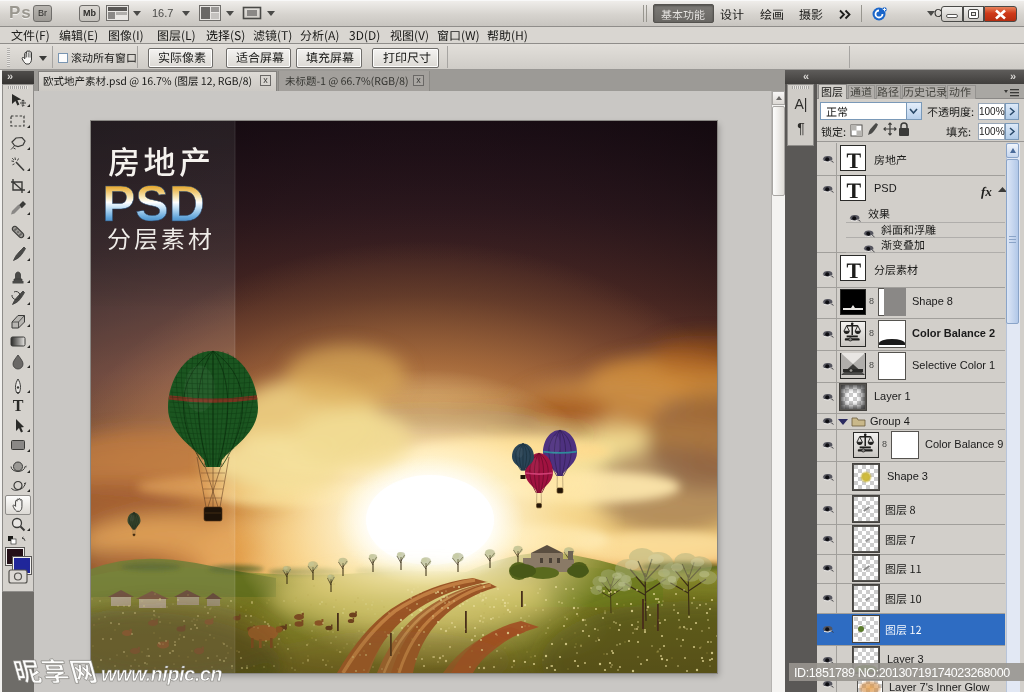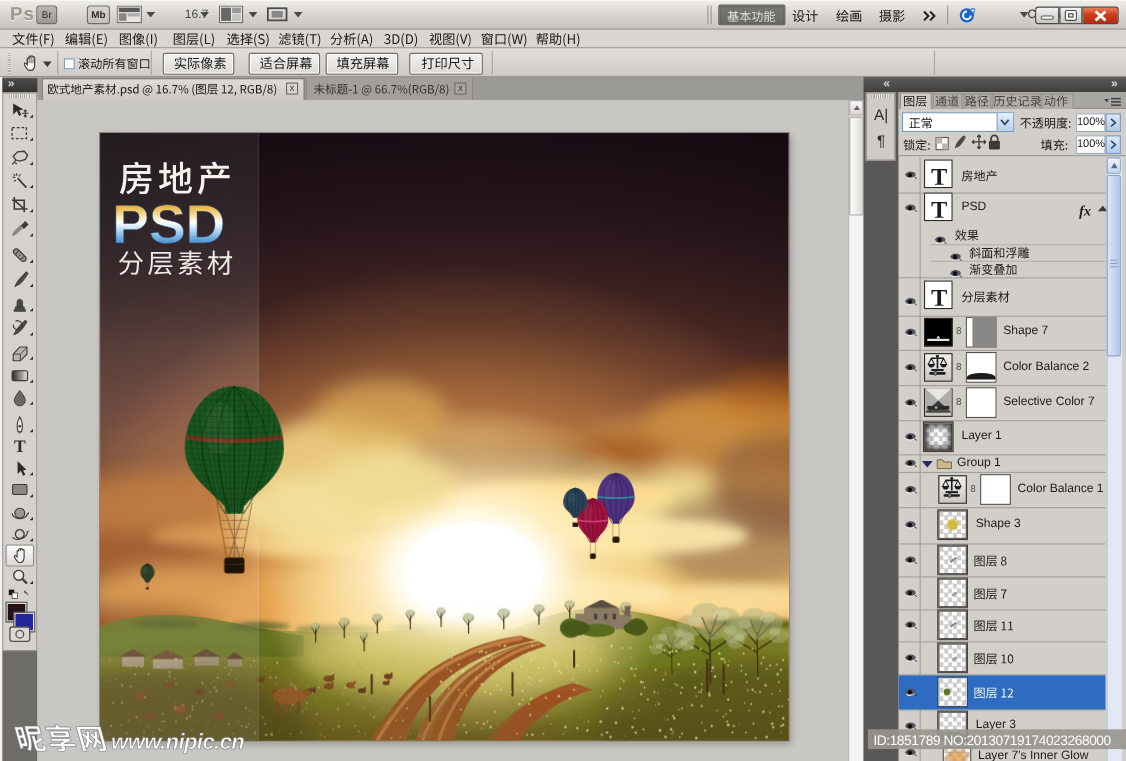--- a/index.html
+++ b/index.html
@@ -9,21 +9,21 @@
 <div class="abs" style="left:9px;top:3px;font-size:17px;font-weight:bold;color:#9a978f;text-shadow:0 1px 0 #f0efec;letter-spacing:1px;">Ps</div>
 <div class="abs" style="left:33px;top:5px;width:19px;height:17px;background:linear-gradient(#b9b6b1,#9d9a95);border:1px solid #6f6d6a;border-radius:3px;color:#2e2d2b;font-size:9px;font-weight:normal;text-align:center;line-height:15px;">Br</div>
 <div class="abs" style="left:79px;top:5px;width:21px;height:17px;background:linear-gradient(#d9d6d1,#c3c0bb);border:1px solid #6f6d6a;border-radius:3px;color:#2e2d2b;font-size:9px;font-weight:bold;text-align:center;line-height:15px;">Mb</div>
 <svg class="abs" style="left:106px;top:5px;" width="24" height="17">
     <rect x="0.5" y="0.5" width="22" height="15" fill="#e8e6e3" stroke="#6f6d6a"></rect>
     <rect x="2" y="2" width="19" height="4" fill="#5a5856"></rect>
     <rect x="2" y="7" width="7" height="7" fill="#8a8886"></rect>
     <rect x="10" y="7" width="11" height="3" fill="#b0aeab"></rect>
   </svg>
 <div class="abs" style="left:133px;top:11px;width:0;height:0;border-left:4px solid transparent;border-right:4px solid transparent;border-top:5px solid #4a4a48;"></div>
-<div class="abs" style="left:168px;top:7px;font-size:11px;color:#4a4a48;">16.7</div>
+<div class="abs" style="left:152px;top:7px;font-size:11px;color:#4a4a48;">16.7</div>
 <div class="abs" style="left:182px;top:11px;width:0;height:0;border-left:4px solid transparent;border-right:4px solid transparent;border-top:5px solid #4a4a48;"></div>
 <svg class="abs" style="left:199px;top:5px;" width="23" height="17">
     <rect x="0.5" y="0.5" width="21" height="15" fill="#e8e6e3" stroke="#6f6d6a"></rect>
     <rect x="2" y="2" width="9" height="12" fill="#6a6866"></rect>
     <rect x="12" y="2" width="8" height="5" fill="#9a9896"></rect>
     <rect x="12" y="8" width="8" height="6" fill="#c4c2bf"></rect>
   </svg>
 <div class="abs" style="left:226px;top:11px;width:0;height:0;border-left:4px solid transparent;border-right:4px solid transparent;border-top:5px solid #4a4a48;"></div>
 <svg class="abs" style="left:240px;top:5px;" width="24" height="17">
     <rect x="3.5" y="2.5" width="17" height="11" fill="none" stroke="#4a4a48" stroke-width="1.6"></rect>
@@ -1123,44 +1123,44 @@
 <svg class="abs" style="left:997px;top:186px;" width="11" height="7">
     <path d="M1 6 L5.5 1 L10 6" fill="#3a3a38"></path>
   </svg>
 <div class="abs" style="left:840px;top:255px;width:26px;height:26px;background:#fff;border:1px solid #2a2a28;"></div>
 <div class="abs" style="left:840px;top:289px;width:26px;height:26px;background:#000;border:1px solid #2a2a28;"></div>
 <div class="abs" style="left:843px;top:308px;width:20px;height:2px;background:#e8e6e3;"></div>
 <div class="abs" style="left:851px;top:305px;width:4px;height:3px;background:#e8e6e3;clip-path:polygon(50% 0,0 100%,100% 100%);"></div>
 <div class="abs" style="left:878px;top:288px;width:28px;height:28px;background:#fff;border:1px solid #55534f;"></div>
 <div class="abs" style="left:884px;top:288px;width:22px;height:28px;background:#8a8886;"></div>
 <div class="abs" style="left:869px;top:296px;font-size:9px;color:#4a4a48;">8</div>
-<div class="abs" style="left:912px;top:295px;font-size:11px;color:#1a1a1a;">Shape 7</div>
+<div class="abs" style="left:912px;top:295px;font-size:11px;color:#1a1a1a;">Shape 8</div>
 <div class="abs" style="left:840px;top:321px;width:26px;height:26px;background:linear-gradient(#f2f1ef,#c9c6c1);border:1px solid #2a2a28;"></div>
 <div class="abs" style="left:878px;top:320px;width:28px;height:28px;background:#fff;border:1px solid #55534f;"></div>
 <div class="abs" style="left:879px;top:339px;width:26px;height:6px;background:#1a1a1a;border-radius:70% 70% 0 0/100% 100% 0 0;"></div>
 <div class="abs" style="left:869px;top:328px;font-size:9px;color:#4a4a48;">8</div>
-<div class="abs" style="left:912px;top:327px;font-size:11px;color:#1a1a1a;">Color Balance 2</div>
+<div class="abs" style="left:912px;top:327px;font-size:11px;color:#1a1a1a;font-weight:bold;">Color Balance 2</div>
 <div class="abs" style="left:840px;top:353px;width:26px;height:26px;background:linear-gradient(#f2f1ef,#c9c6c1);border:1px solid #2a2a28;"></div>
 <div class="abs" style="left:878px;top:352px;width:28px;height:28px;background:#fff;border:1px solid #55534f;"></div>
 <div class="abs" style="left:869px;top:360px;font-size:9px;color:#4a4a48;">8</div>
-<div class="abs" style="left:912px;top:359px;font-size:11px;color:#1a1a1a;">Selective Color 7</div>
+<div class="abs" style="left:912px;top:359px;font-size:11px;color:#1a1a1a;">Selective Color 1</div>
 <div class="abs" style="left:840px;top:384px;width:26px;height:26px;background:repeating-conic-gradient(#ffffff 0 25%,#cccccc 0 50%) 0 0/8px 8px;border:1px solid #55534f;outline:1px solid #44423f;"></div>
 <div class="abs" style="left:840px;top:384px;width:26px;height:26px;border:1px solid #55534f;box-shadow:inset 0 0 6px 2px rgba(0,0,0,0.8);"></div>
 <div class="abs" style="left:874px;top:390px;font-size:11px;color:#1a1a1a;">Layer 1</div>
 <svg class="abs" style="left:837px;top:418px;" width="12" height="8">
     <path d="M1 1 L11 1 L6 7 Z" fill="#2a2a60"></path>
   </svg>
 <svg class="abs" style="left:851px;top:416px;" width="15" height="11">
     <path d="M1 3 L1 10 L14 10 L14 4 L7 4 L6 2 L1 2 Z" fill="#c9b88a" stroke="#6a5a3a" stroke-width="0.8"></path>
   </svg>
-<div class="abs" style="left:870px;top:415px;font-size:11px;color:#1a1a1a;">Group 1</div>
+<div class="abs" style="left:870px;top:415px;font-size:11px;color:#1a1a1a;">Group 4</div>
 <div class="abs" style="left:853px;top:432px;width:26px;height:26px;background:linear-gradient(#f2f1ef,#c9c6c1);border:1px solid #2a2a28;"></div>
 <div class="abs" style="left:891px;top:431px;width:28px;height:28px;background:#fff;border:1px solid #55534f;"></div>
 <div class="abs" style="left:882px;top:439px;font-size:9px;color:#4a4a48;">8</div>
-<div class="abs" style="left:925px;top:438px;font-size:11px;color:#1a1a1a;">Color Balance 1</div>
+<div class="abs" style="left:925px;top:438px;font-size:11px;color:#1a1a1a;">Color Balance 9</div>
 <div class="abs" style="left:853px;top:464px;width:26px;height:26px;background:repeating-conic-gradient(#ffffff 0 25%,#cccccc 0 50%) 0 0/8px 8px;border:1px solid #55534f;outline:1px solid #44423f;"></div>
 <div class="abs" style="left:860px;top:471px;width:12px;height:12px;background:radial-gradient(#d0bc42,#ccb83a 40%,rgba(208,184,58,0) 75%);border-radius:50%;"></div>
 <div class="abs" style="left:887px;top:470px;font-size:11px;color:#1a1a1a;">Shape 3</div>
 <div class="abs" style="left:853px;top:496px;width:26px;height:26px;background:repeating-conic-gradient(#ffffff 0 25%,#cccccc 0 50%) 0 0/8px 8px;border:1px solid #55534f;outline:1px solid #44423f;"></div>
 <div class="abs" style="left:863px;top:508px;width:7px;height:1.5px;background:#8a8a8a;transform:rotate(-35deg);"></div>
 <div class="abs" style="left:853px;top:526px;width:26px;height:26px;background:repeating-conic-gradient(#ffffff 0 25%,#cccccc 0 50%) 0 0/8px 8px;border:1px solid #55534f;outline:1px solid #44423f;"></div>
 <div class="abs" style="left:865px;top:539px;width:5px;height:1.5px;background:#9a9a9a;transform:rotate(-35deg);"></div>
 <div class="abs" style="left:853px;top:555px;width:26px;height:26px;background:repeating-conic-gradient(#ffffff 0 25%,#cccccc 0 50%) 0 0/8px 8px;border:1px solid #55534f;outline:1px solid #44423f;"></div>
 <div class="abs" style="left:863px;top:567px;width:7px;height:1.5px;background:#8a8a8a;transform:rotate(-35deg);"></div>
 <div class="abs" style="left:853px;top:585px;width:26px;height:26px;background:repeating-conic-gradient(#ffffff 0 25%,#cccccc 0 50%) 0 0/8px 8px;border:1px solid #55534f;outline:1px solid #44423f;"></div>

